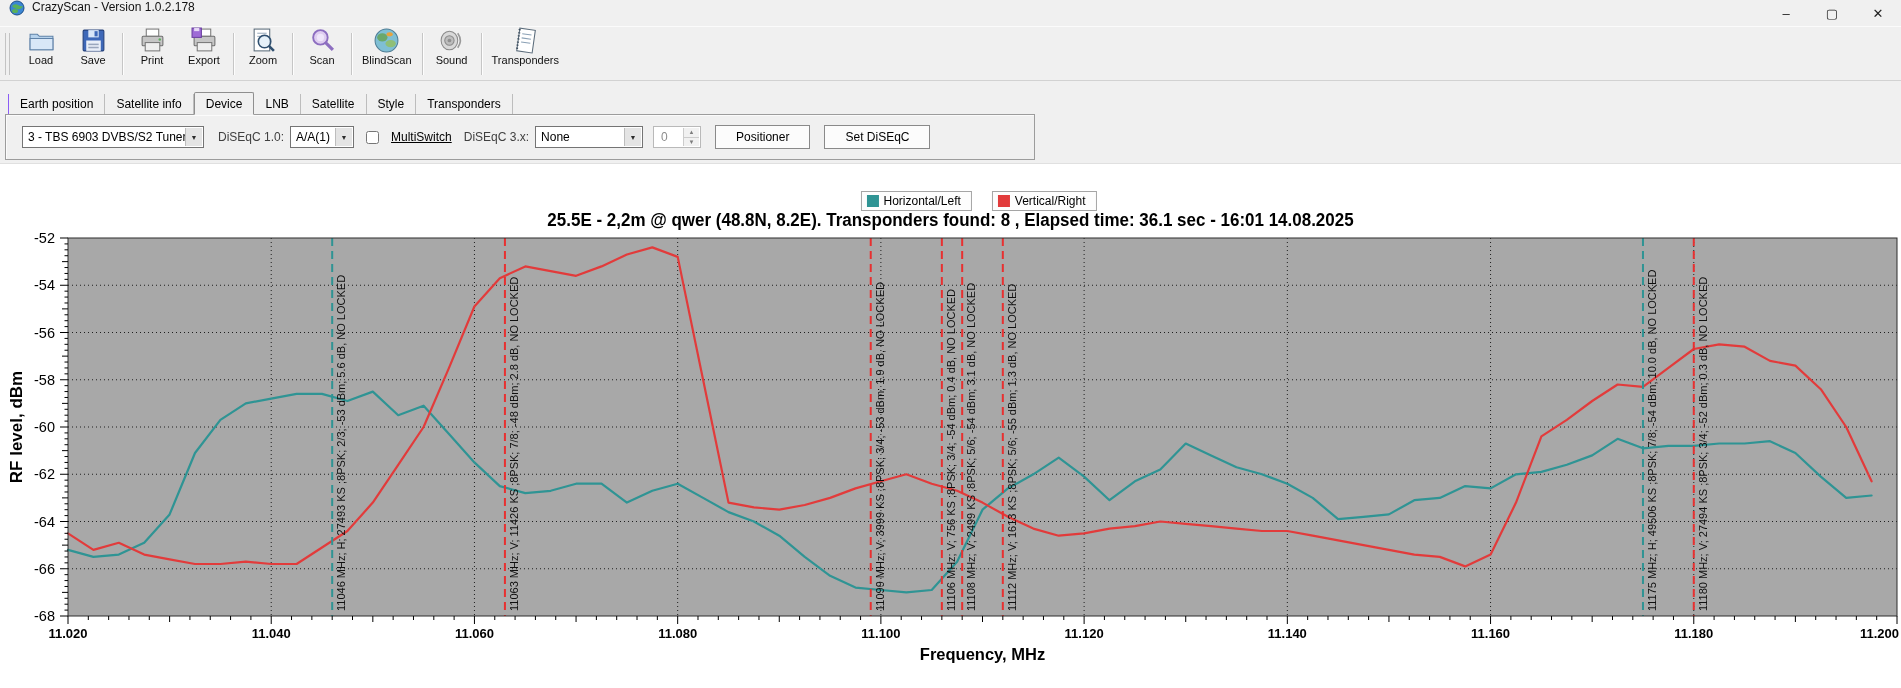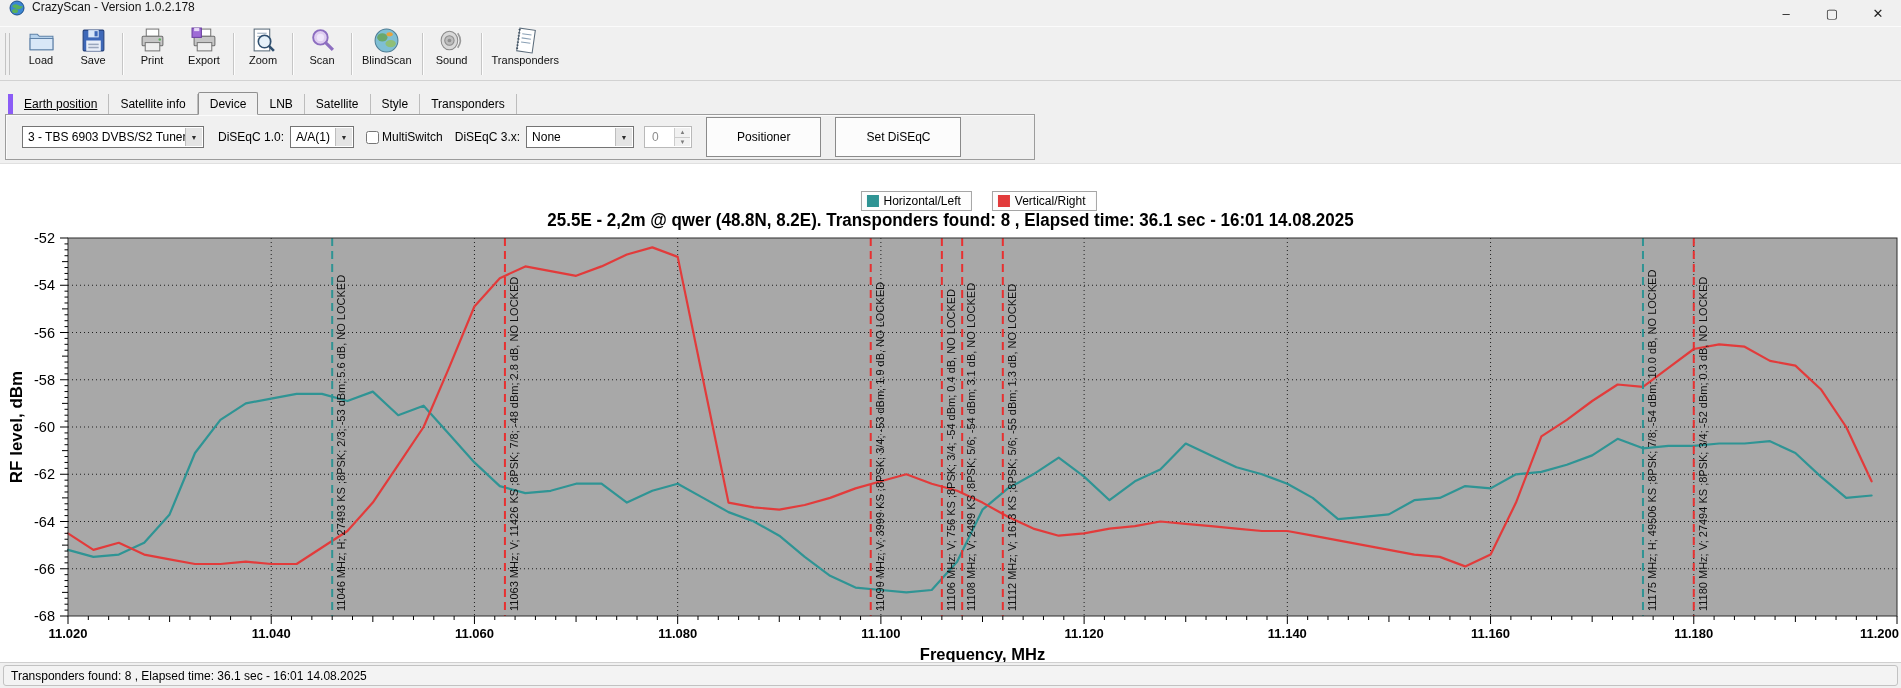--- a/index.html
+++ b/index.html
@@ -17,33 +17,33 @@
   .grip{width:3px;border-left:1px solid #c3c3c3;border-right:1px solid #c3c3c3;margin:4px 5px 4px 2px;}
   .tbtn{display:flex;flex-direction:column;align-items:center;justify-content:center;padding:1px 6px 16px 6px;min-width:38px;font-size:11px;color:#101010;background:transparent;border:1px solid transparent;}
   .tbtn .ticon{width:27px;height:27px;}
   .tbtn .ticon svg{width:27px;height:27px;}
   .tsep{width:1px;background:#c6c6c6;box-shadow:1px 0 0 #fdfdfd;margin:4px 3px;}
 
   
   .tabzone{height:82px;flex:0 0 auto;box-sizing:border-box;padding:11px 0 0 5px;background:#f0f0f0;}
   .tabs{display:flex;align-items:flex-end;height:22px;padding-left:3px;position:relative;z-index:2;}
   .tab{font-size:12px;color:#000;padding:3px 11px 2px 11px;height:20px;box-sizing:border-box;border-right:1px solid #bdbdbd;white-space:nowrap;}
-  .tab:first-child{border-left:5px solid #8b5cf6;text-decoration:underline;}
+  .tab:first-child{border-left:1px solid #8b5cf6;}
   .tab.active{border:1px solid #8f8f8f;border-bottom:1px solid #f0f0f0;background:#f0f0f0;height:23px;padding-top:4px;border-radius:2px 2px 0 0;margin-bottom:-1px;}
   .tab-page{width:1030px;height:46px;box-sizing:border-box;border:1px solid #9c9c9c;box-shadow:inset 1px 1px 0 #fbfbfb;background:#f0f0f0;display:flex;align-items:center;padding:0 10px 0 16px;}
-  .lbl{font-size:12px;color:#000000;white-space:nowrap;text-align:right;}
+  .lbl{font-size:12px;color:#404040;white-space:nowrap;text-align:right;}
   .combo{position:relative;height:22px;box-sizing:border-box;background:#fff;border:1px solid #747474;display:flex;align-items:center;padding:0 22px 0 5px;font-size:12px;white-space:nowrap;overflow:hidden;}
   .combo::after{content:"▼";position:absolute;right:1px;top:1px;bottom:1px;width:16px;display:flex;align-items:center;justify-content:center;font-size:7px;color:#2b2b2b;background:#e4e4e4;border-left:1px solid #bdbdbd;}
-  .chk{display:flex;align-items:center;gap:3px;font-size:12px;}
+  .chk{display:flex;align-items:center;gap:12px;font-size:12px;text-decoration:underline;}
   .chk input{width:13px;height:13px;margin:0;}
   .spin{position:relative;width:48px;height:22px;box-sizing:border-box;border:1px solid #b9b9b9;background:#fff;color:#8d8d8d;font-size:12px;display:flex;align-items:center;padding-left:7px;}
   .spin .sbtns{position:absolute;right:1px;top:1px;bottom:1px;width:15px;display:flex;flex-direction:column;border-left:1px solid #cccccc;}
   .spin .sbtns div{flex:1;display:flex;align-items:center;justify-content:center;font-size:6px;color:#7c7c7c;background:#f1f1f1;}
   .spin .sbtns div:first-child{border-bottom:1px solid #cccccc;}
-  .btn{height:40px;box-sizing:border-box;padding:0 30px;border:1px solid #8a8a8a;background:#fcfcfc;font-size:12px;display:flex;align-items:center;white-space:nowrap;color:#000;}
+  .btn{height:24px;box-sizing:border-box;padding:0 20px;border:1px solid #8a8a8a;background:#fcfcfc;font-size:12px;display:flex;align-items:center;white-space:nowrap;color:#000;}
   .ml6{margin-left:6px}.ml10{margin-left:10px}.ml12{margin-left:12px}.ml14{margin-left:14px}
 
   
   .chart-panel{flex:1 1 auto;position:relative;background:#ffffff;border-top:1px solid #e0e0e0;overflow:hidden;}
   .legend{position:absolute;top:27px;left:50%;transform:translateX(-50%);margin-left:28px;display:flex;gap:20px;z-index:3;}
   .legend-item{display:flex;align-items:center;gap:5px;border:1px solid #a5a5a5;background:#fdfdfd;padding:2px 10px 2px 5px;font-size:12px;color:#000;}
   .legend-swatch{width:12px;height:12px;flex:0 0 auto;}
   .chart-title{position:absolute;top:46px;left:0;right:0;text-align:center;font-size:17.5px;font-weight:bold;color:#000;transform:scaleX(0.97);z-index:2;white-space:nowrap;}
   #chart-svg{position:absolute;left:0;top:0;width:1901px;height:504px;}
 
@@ -426,17 +426,14 @@
         <text x="55" y="268" text-anchor="end" font-size="14.5" fill="#000" font-family="Liberation Sans, sans-serif">-60</text>
         <text x="55" y="315.25" text-anchor="end" font-size="14.5" fill="#000" font-family="Liberation Sans, sans-serif">-62</text>
         <text x="55" y="362.5" text-anchor="end" font-size="14.5" fill="#000" font-family="Liberation Sans, sans-serif">-64</text>
         <text x="55" y="409.75" text-anchor="end" font-size="14.5" fill="#000" font-family="Liberation Sans, sans-serif">-66</text>
         <text x="55" y="457" text-anchor="end" font-size="14.5" fill="#000" font-family="Liberation Sans, sans-serif">-68</text>
         <text x="982.5" y="496" text-anchor="middle" font-size="16.5" font-weight="bold" fill="#000" font-family="Liberation Sans, sans-serif">Frequency, MHz</text>
         <text x="22" y="263" transform="rotate(-90 22 263)" text-anchor="middle" font-size="17" font-weight="bold" fill="#000" font-family="Liberation Sans, sans-serif">RF level, dBm</text>
       </svg>
   </div>
 
-  <div class="statusbar">
-    <div class="status-inner">Transponders found: 8 , Elapsed time: 36.1 sec - 16:01 14.08.2025</div>
-  </div>
 
 </div>
 
 </body></html>

